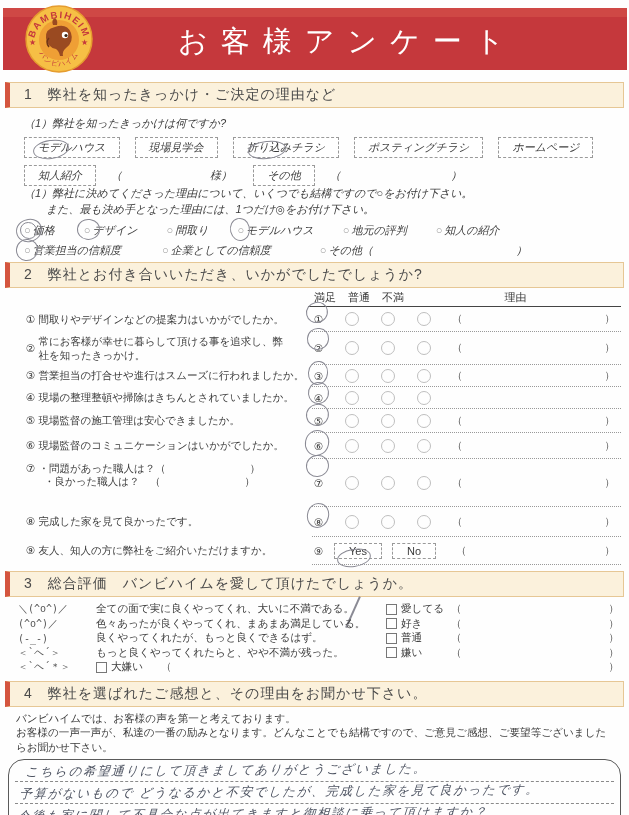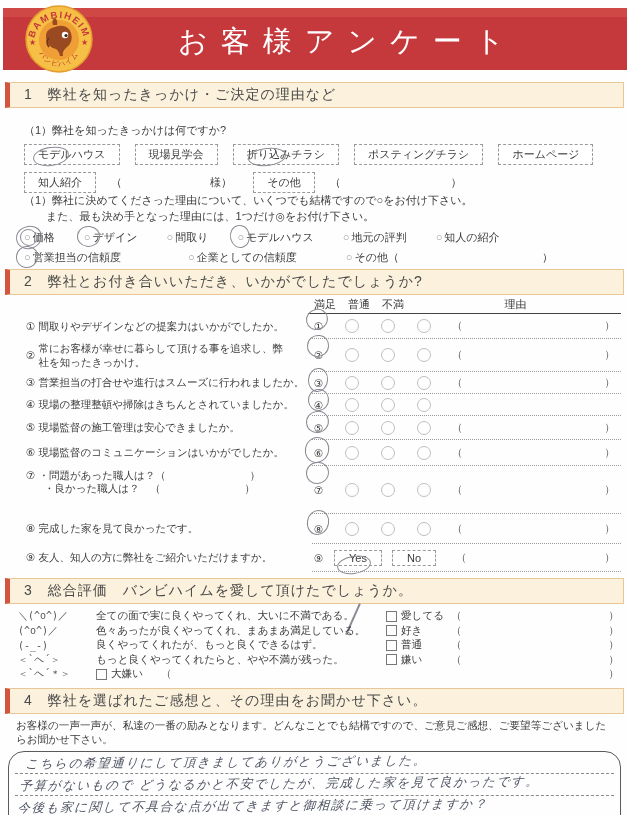--- a/index.html
+++ b/index.html
@@ -7,21 +7,21 @@
         font-family:"Liberation Sans","DejaVu Sans",sans-serif;color:#3b3b3b;margin:0 auto;}
   
   .banner{position:absolute;left:3px;top:8px;right:2px;height:62px;background:#c5383c;
           background:linear-gradient(180deg,#cf4845 0 9px,#c5383c 9px 100%);}
   .banner-title{position:absolute;left:175px;top:14px;font-size:29px;color:#fff;
                 letter-spacing:13px;font-weight:400;white-space:nowrap;}
   .logo{position:absolute;left:22px;top:-3px;width:68px;height:68px;}
   
   .secbar{margin:0 5px 0 5px;background:#fbf1dc;border:1px solid #e6c795;border-left:5px solid #d4553f;
           padding:3px 10px 3px 14px;font-size:14px;color:#4a4a4a;letter-spacing:1px;}
-  .content{padding:11px 10px 0 24px;font-size:11px;}
+  .content{padding:4px 10px 0 24px;font-size:11px;font-style:italic;}
   
   .dbox{display:inline-block;border:1px dashed #9a9a9a;padding:2px 13px;margin:0 12px 0 0;
         font-size:11px;position:relative;background:#fff;}
   .hc{position:absolute;border:1.6px solid #8a8a94;border-radius:50% 46% 52% 48%;pointer-events:none;}
   .hc2{position:absolute;border:1.4px solid #8a8a94;border-radius:48% 52% 46% 54%;pointer-events:none;}
   
   .ropt{display:inline-block;position:relative;margin-right:26px;white-space:nowrap;}
   .ocirc{color:#999;margin-right:2px;font-size:11px;}
   
   .s2{padding:2px 8px 0 26px;font-size:10.5px;}
@@ -131,21 +131,21 @@
         <span class="hc" style="left:-7px;top:-5px;width:18px;height:21px;transform:rotate(-14deg);"></span>
       </span>
       <span class="ropt">
         <span class="ocirc">○</span><span>地元の評判</span>
       </span>
       <span class="ropt" style="margin-right:0">
         <span class="ocirc">○</span><span>知人の紹介</span>
       </span>
     </div>
     <div style="margin-bottom:4px;">
-      <span class="ropt" style="margin-right:64px;">
+      <span class="ropt" style="margin-right:38px;">
         <span class="ocirc">○</span><span>営業担当の信頼度</span>
         <span class="hc" style="left:-8px;top:-4px;width:20px;height:20px;transform:rotate(6deg);"></span>
       </span>
       <span class="ropt" style="margin-right:46px;">
         <span class="ocirc">○</span><span>企業としての信頼度</span>
       </span>
       <span class="ropt" style="margin-right:0">
         <span class="ocirc">○</span><span>その他（　　　　　　　　　　　　　）</span>
       </span>
     </div>
@@ -377,20 +377,21 @@
       <span class="s3lab">大嫌い</span>
       <span class="s3paren">
           <span>（</span>
           <span>）</span>
         </span>
     </div>
   </div>
 
   <div class="secbar" style="margin-top:6px;">4　弊社を選ばれたご感想と、その理由をお聞かせ下さい。</div>
   <div class="s4intro">
+    <div>バンビハイムでは、お客様の声を第一と考えております。</div>
     <div>お客様の一声一声が、私達の一番の励みとなります。どんなことでも結構ですので、ご意見ご感想、ご要望等ございましたらお聞かせ下さい。</div>
   </div>
   <div class="cbox">
     <div class="cline">
       <span class="hand" style="padding-left:10px;">こちらの希望通りにして頂きましてありがとうございました。</span>
     </div>
     <div class="cline">
       <span class="hand" style="padding-left:4px;">予算がないもので どうなるかと不安でしたが、完成した家を見て良かったです。</span>
     </div>
     <div class="cline">

